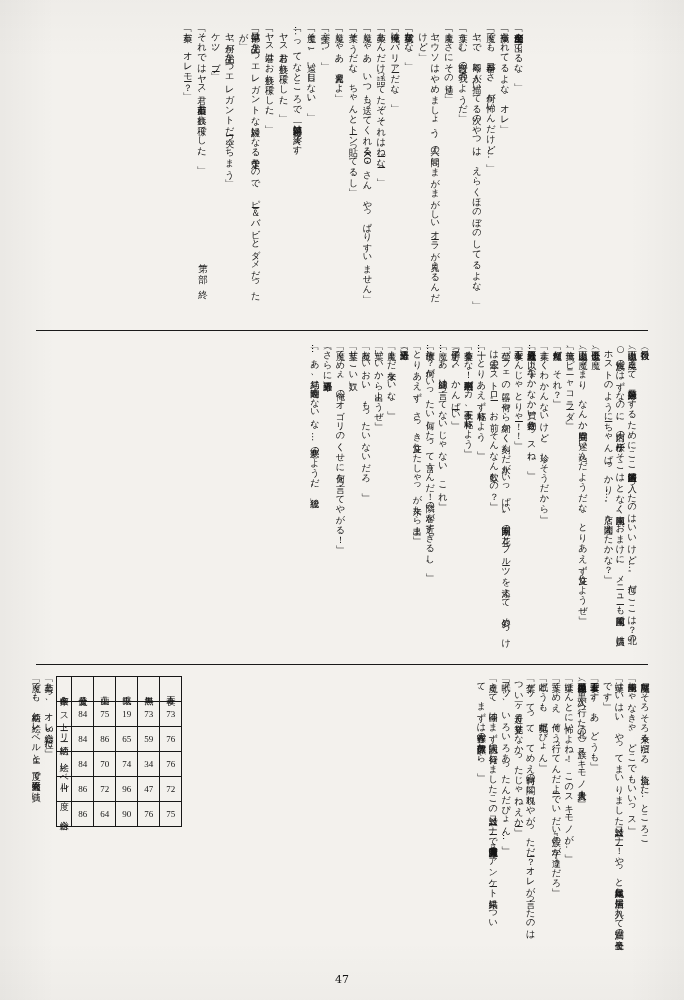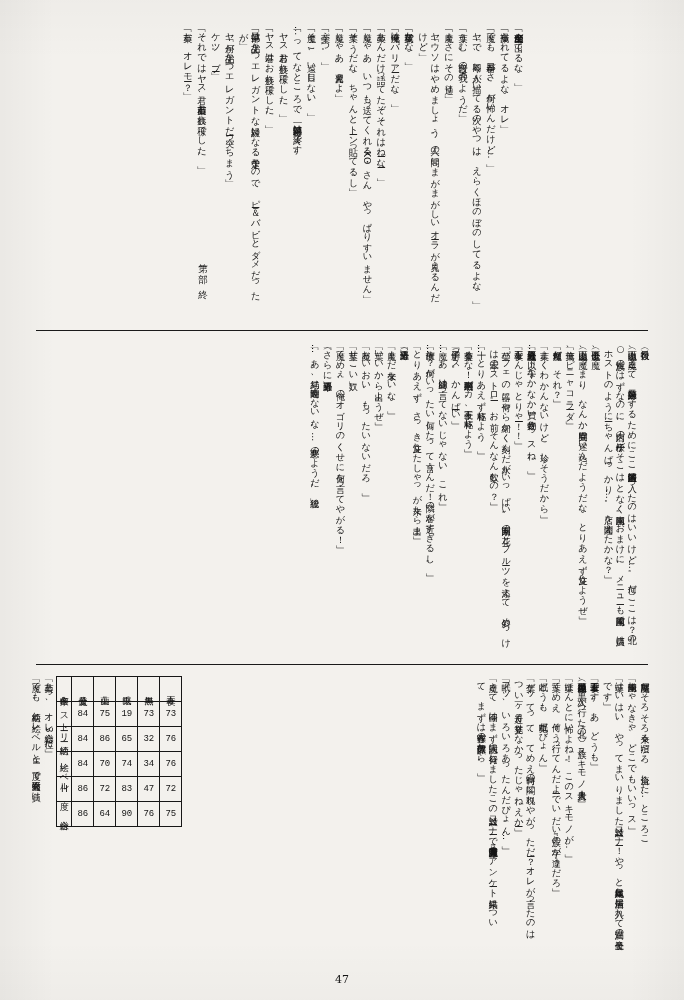--- a/index.html
+++ b/index.html
@@ -103,21 +103,21 @@
     font-weight:normal;
     height:16px;
   }
   #score .vcell{
     writing-mode:vertical-rl;
     text-orientation:upright;
     white-space:nowrap;
     line-height:1.15;
     padding:4px 2px;
   }
-  #score .num{width:19px;font-family:Liberation Mono, monospace;}
+  #score .num{width:19px;font-family:Liberation Serif, serif;}
 
   .pagenum{
     position:absolute;
     bottom:14px;left:50%;
     transform:translateX(-50%);
     font-size:11px;
     font-family:"DejaVu Serif","Liberation Serif",serif;
   }
 </style>
 </head>
@@ -215,36 +215,36 @@
           <td class="num">75</td>
           <td class="num">19</td>
           <td class="num">73</td>
           <td class="num">73</td>
         </tr>
         <tr>
           <td class="vcell">絵柄</td>
           <td class="num">84</td>
           <td class="num">86</td>
           <td class="num">65</td>
-          <td class="num">32</td>
+          <td class="num">59</td>
           <td class="num">76</td>
         </tr>
         <tr>
           <td class="vcell">絵レベル</td>
           <td class="num">84</td>
           <td class="num">70</td>
           <td class="num">74</td>
           <td class="num">34</td>
           <td class="num">76</td>
         </tr>
         <tr>
           <td class="vcell">H度</td>
           <td class="num">86</td>
           <td class="num">72</td>
-          <td class="num">83</td>
+          <td class="num">96</td>
           <td class="num">47</td>
           <td class="num">72</td>
         </tr>
         <tr>
           <td class="vcell">総合</td>
           <td class="num">86</td>
           <td class="num">64</td>
           <td class="num">90</td>
           <td class="num">76</td>
           <td class="num">75</td>

